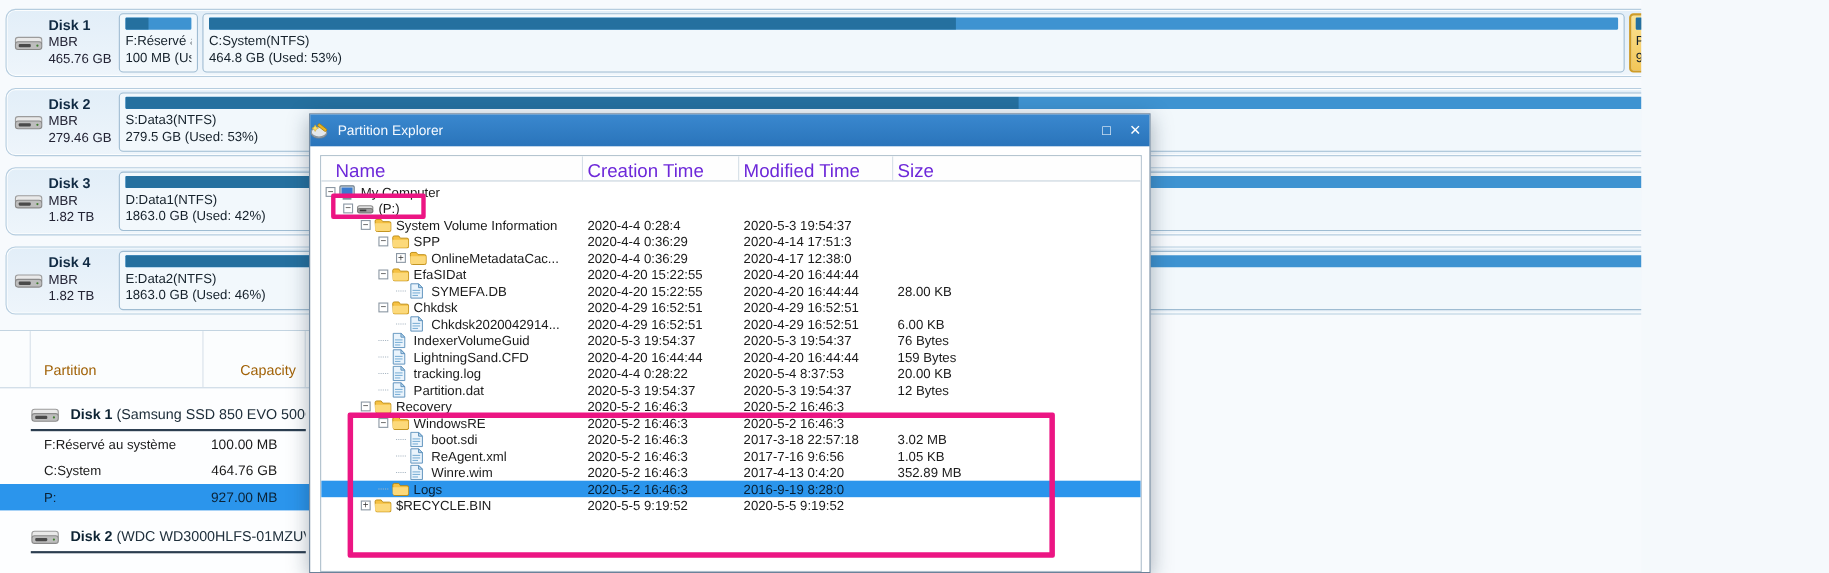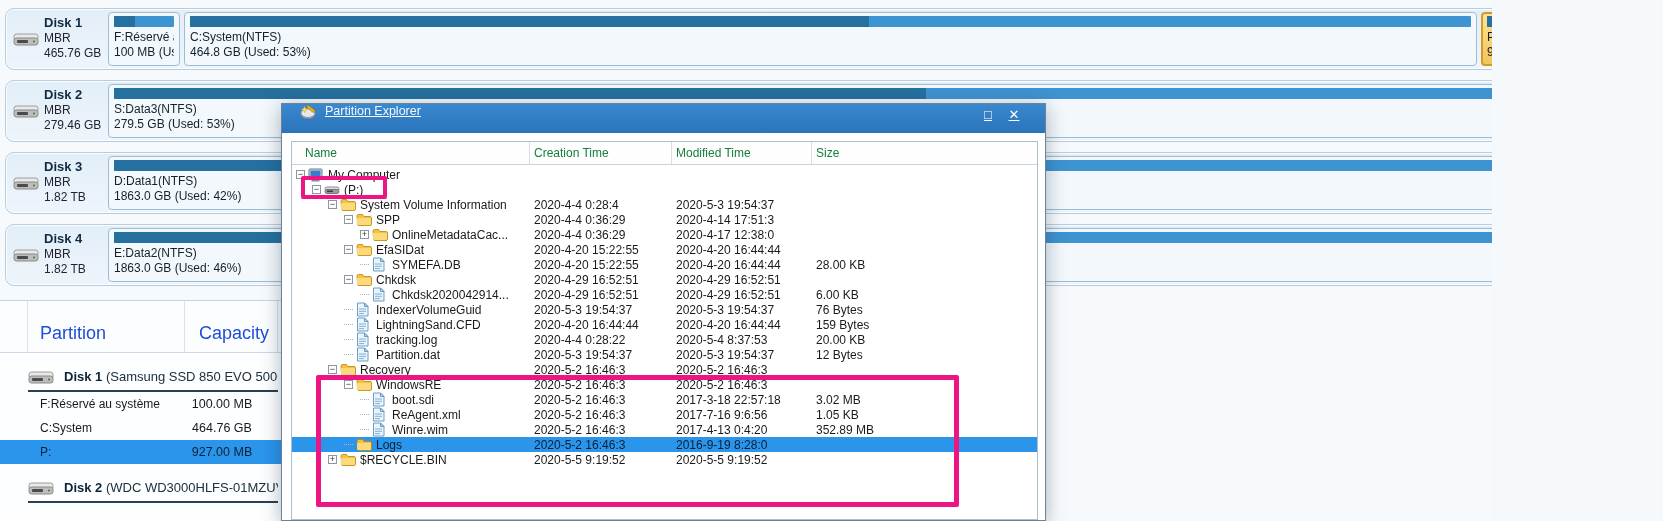--- a/index.html
+++ b/index.html
@@ -21,48 +21,48 @@
   .part .bar { height:11px; background:#3e93d1; border-radius:1px; margin:1px 0 3px 0; overflow:hidden; }
   .part .bar .used { height:100%; background:#25709f; }
   .part .plabel, .part .pdetail { font-size:12px; line-height:15px; white-space:nowrap; overflow:hidden; color:#15212b; }
   .part.selected { background:linear-gradient(#fce394,#f2c658); border:2px solid #cf9c27; padding:1px 4px; }
   .part.selected .bar { background:#4a99d4; }
 
   
   #ptable { position:absolute; left:0; top:300px; width:281px; height:221px;
     border-top:1px solid #c3d4e1; background:#fdfeff; overflow:hidden; }
   #ptable .phead { display:flex; height:52px; align-items:flex-end; border-bottom:1px solid #c9d8e4; background:#fbfdfe; }
-  #ptable .phcell { padding:0 8px 8px 12px; font-size:18px; color:#1d4ed8; }
+  #ptable .phcell { padding:0 8px 8px 12px; font-size:13px; color:#a16207; }
   #ptable .phcell.c0 { flex:0 0 28px; padding:0; border-right:1px solid #d7e2ea; height:100%; }
   #ptable .phcell.c1 { flex:0 0 157px; border-right:1px solid #d7e2ea; height:100%; display:flex; align-items:flex-end; }
   #ptable .phcell.c2 { flex:0 0 93px; border-right:1px solid #d7e2ea; height:100%; display:flex; align-items:flex-end; justify-content:flex-end; }
   .pgroup-head { position:relative; margin:12px 0 0 28px; width:250px; padding:4px 0 6px 36px;
     border-bottom:2px solid #2c3e50; white-space:nowrap; overflow:hidden; }
   .pgroup-head .hddicon { position:absolute; left:0; top:4px; }
   .pgroup-head b { font-size:13px; color:#0d2333; }
   .pgroup-head span.model { font-size:13px; color:#20303c; }
   .prow { display:flex; height:24px; align-items:center; width:281px; }
   .prow .pname { flex:0 0 185px; padding-left:40px; white-space:nowrap; overflow:hidden; font-size:12px; }
   .prow .pcap { flex:0 0 85px; text-align:center; padding-right:11px; font-size:12.5px; white-space:nowrap; }
   .prow.selected { background:#2b95ec; color:#0b2236; }
 
   
   #dialog { position:absolute; left:281px; top:103px; width:765px; height:418px;
     background:#ffffff; border:1px solid #6b8299; box-shadow:0 4px 18px rgba(20,40,60,.35); }
-  #titlebar { height:29px; background:linear-gradient(#3a88cf,#2a74ba); display:flex; align-items:flex-start;
-    padding:0 18px; color:#fff;text-decoration:underline; }
+  #titlebar { height:29px; background:linear-gradient(#3a88cf,#2a74ba); display:flex; align-items:center;
+    padding:0 0; color:#fff; }
   #titlebar .wandicon { margin-right:7px; display:inline-flex; }
   #titlebar .ttl { flex:1 1 auto; font-size:12.5px; color:#f4f9ff; }
   .winbtn { width:26px; height:20px; display:flex; align-items:center; justify-content:center;
     color:#fff; font-size:13px; cursor:default; }
 
   #tree-table { position:absolute; left:9px; top:37px; width:747px; bottom:0;
     border:1px solid #aebfcc; background:#fff; overflow:hidden; }
   #tree-header { display:flex; height:23px; border-bottom:1px solid #c6d2dc; background:#fefefe; }
-  .thcell { font-size:12px; color:#15803d; padding:4px 0 0 4px; border-right:1px solid #d5dfe7; overflow:hidden; white-space:nowrap; }
+  .thcell { font-size:17px; color:#6d28d9; padding:4px 0 0 4px; border-right:1px solid #d5dfe7; overflow:hidden; white-space:nowrap; }
   .thcell.n { flex:0 0 238px; padding-left:13px; }
   .thcell.ct { flex:0 0 142px; }
   .thcell.mt { flex:0 0 140px; }
   .thcell.sz { flex:1 1 auto; border-right:none; }
   #tree-rows { padding-top:2px; }
   .trow { display:flex; height:15px; align-items:center; }
   .trow.selected { background:#2b95ec; color:#081f33; }
   .tname { flex:0 0 238px; display:flex; align-items:center; overflow:hidden; white-space:nowrap; }
   .tct { flex:0 0 142px; padding-left:4px; white-space:nowrap; overflow:hidden; }
   .tmt { flex:0 0 140px; padding-left:4px; white-space:nowrap; overflow:hidden; }

